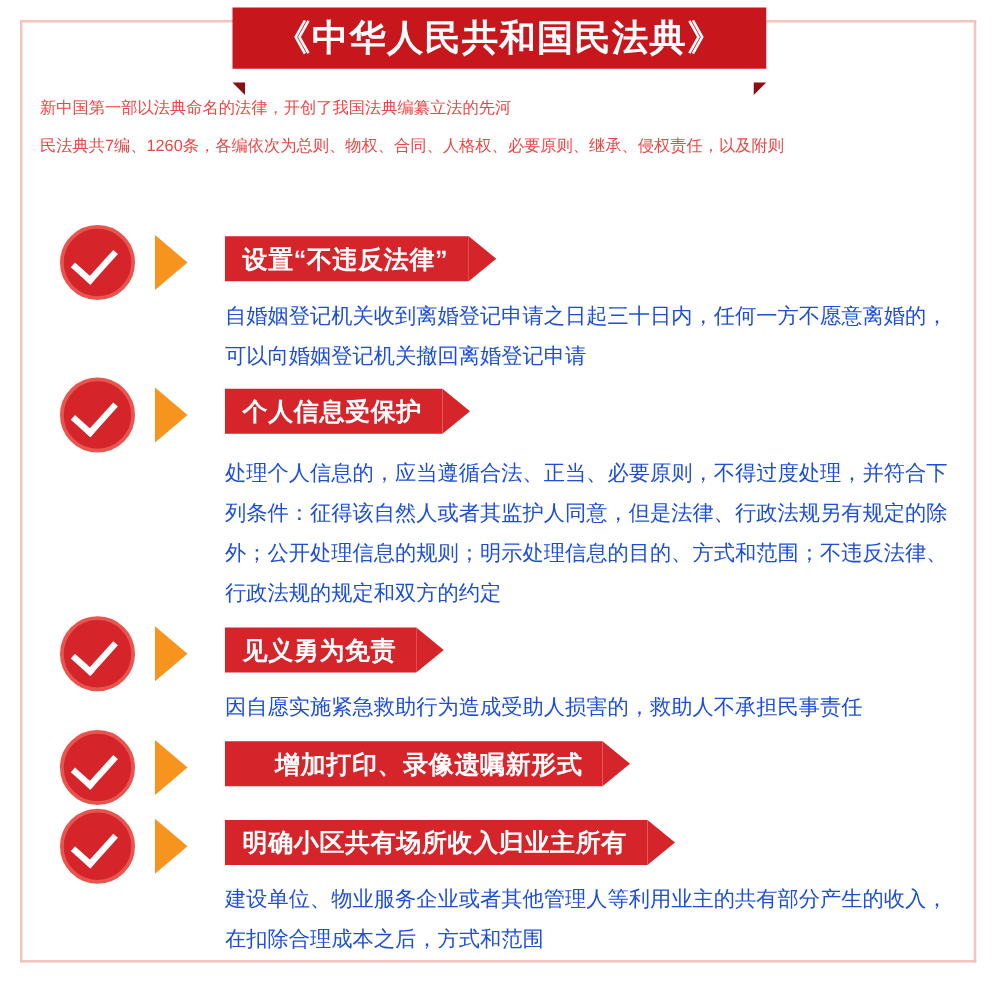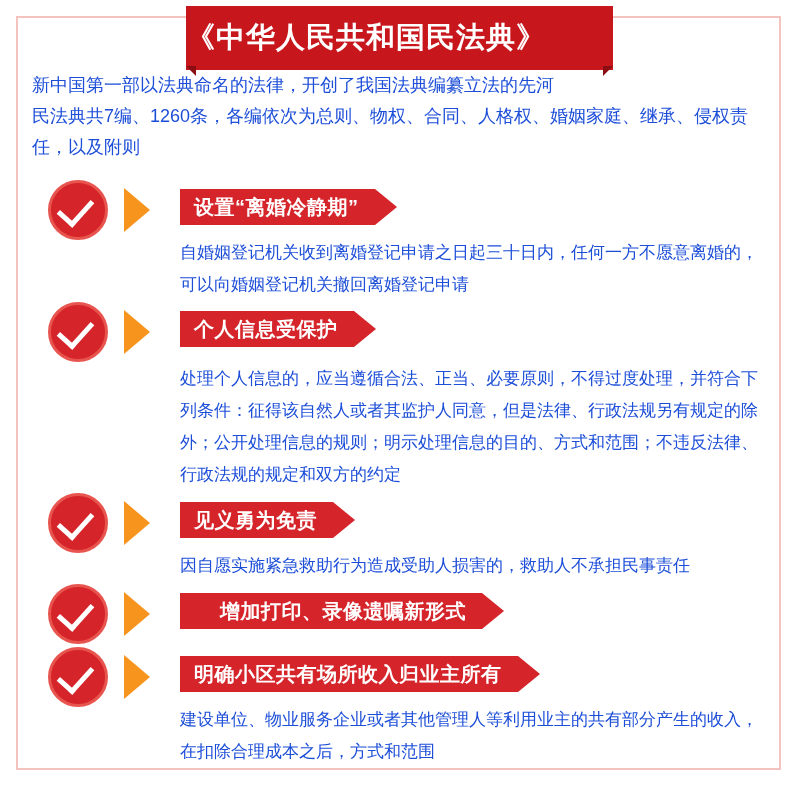--- a/index.html
+++ b/index.html
@@ -31,25 +31,25 @@
     width: 797px;
     height: 786px;
   }
 
   
   .title-banner {
     position: absolute;
     left: 186px;
     top: 6px;
     width: 427px;
-    height: 64px;
+    height: 49px;
     background: #c8161d;
     display: flex;
     align-items: center;
-    justify-content: flex-start;
+    justify-content: center;
   }
   .title-banner .title-text {
     color: #ffffff;
     font-size: 29px;
     font-weight: bold;
     letter-spacing: 1px;
     white-space: nowrap;
   }
   .banner-tail-left, .banner-tail-right {
     position: absolute;
@@ -68,22 +68,22 @@
     border-width: 0 0 10px 10px;
     border-color: transparent transparent transparent #8c0d12;
   }
 
   
   .intro {
     position: absolute;
     left: 32px;
     top: 70px;
     width: 735px;
-    color: #1d4ed8;
-    font-size: 18px;
+    color: #ef4444;
+    font-size: 13px;
     line-height: 31px;
   }
   .intro p { margin: 0; }
 
   
   .items {
     position: absolute;
     left: 0;
     top: 178px;
     width: 797px;
@@ -184,34 +184,34 @@
   <div class="frame-line frame-right"></div>
 
   <div class="title-banner">
     <span class="title-text">《中华人民共和国民法典》</span>
   </div>
   <div class="banner-tail-left"></div>
   <div class="banner-tail-right"></div>
 
   <div class="intro">
     <p>新中国第一部以法典命名的法律，开创了我国法典编纂立法的先河</p>
-    <p>民法典共7编、1260条，各编依次为总则、物权、合同、人格权、婚姻家庭、继承、侵权责任，以及附则</p>
+    <p>民法典共7编、1260条，各编依次为总则、物权、合同、人格权、必要原则、继承、侵权责任，以及附则</p>
   </div>
 
   <div class="items">
 
     <div class="item" style="height:122px;">
       <div class="check-wrap" style="top:2px;">
         <div class="check-circle"></div>
       </div>
       <div class="arrow-wrap" style="top:10px;">
         <div class="arrow-shape"></div>
       </div>
       <div class="ribbon" style="top:11px;">
-        <span class="rib-text">设置“离婚冷静期”</span>
+        <span class="rib-text">设置“不违反法律”</span>
       </div>
       <div class="body-text" style="top:59px;">
         <p>自婚姻登记机关收到离婚登记申请之日起三十日内，任何一方不愿意离婚的，可以向婚姻登记机关撤回离婚登记申请</p>
       </div>
     </div>
 
     <div class="item" style="height:191px;">
       <div class="check-wrap" style="top:2px;">
         <div class="check-circle"></div>
       </div>

